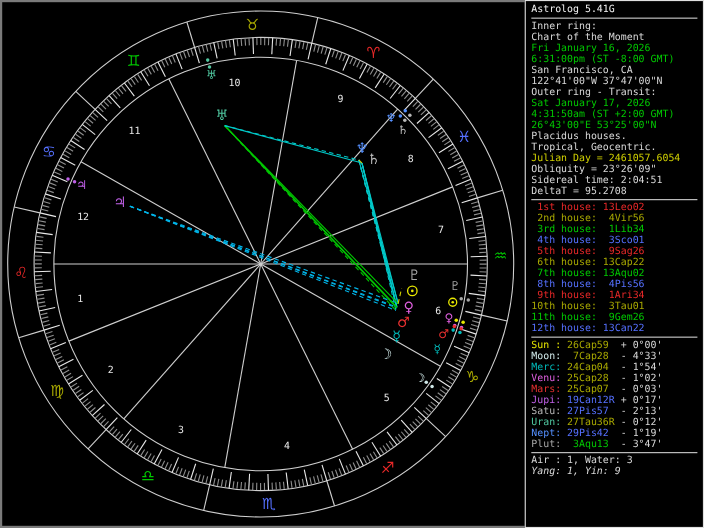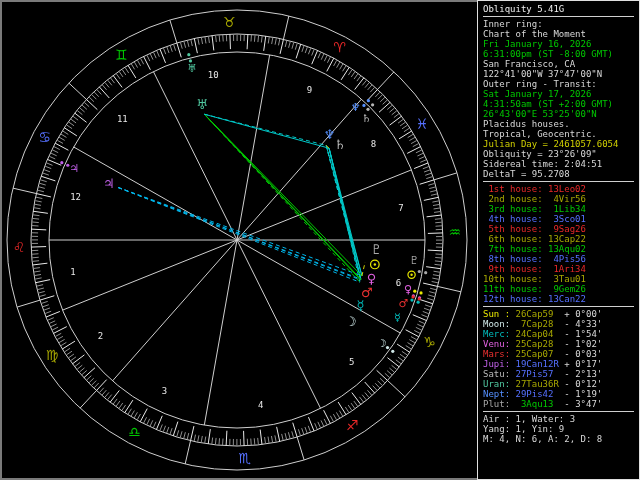--- a/index.html
+++ b/index.html
@@ -487,23 +487,23 @@
       <text x="397.4482508881514" y="317.0737230639134" fill="#00bcbc" font-size="11" font-family="&quot;DejaVu Sans&quot;, sans-serif" text-anchor="middle" dy="0.35em">☿</text>
       <text x="408.05482773072424" y="289.23663178988045" fill="#e060e0" font-size="11" font-family="&quot;DejaVu Sans&quot;, sans-serif" text-anchor="middle" dy="0.35em">♀</text>
       <text x="403.3348992126963" y="303.3774510682006" fill="#e83030" font-size="11" font-family="&quot;DejaVu Sans&quot;, sans-serif" text-anchor="middle" dy="0.35em">♂</text>
       <text x="74.17481210240192" y="168.08367232601574" fill="#c060e8" font-size="11" font-family="&quot;DejaVu Sans&quot;, sans-serif" text-anchor="middle" dy="0.35em">♃</text>
       <text x="366.34096376635546" y="117.70970973952869" fill="#b8b8b8" font-size="11" font-family="&quot;DejaVu Sans&quot;, sans-serif" text-anchor="middle" dy="0.35em">♄</text>
       <text x="192.2218514370108" y="67.72429825633893" fill="#50c8a0" font-size="11" font-family="&quot;DejaVu Sans&quot;, sans-serif" text-anchor="middle" dy="0.35em">♅</text>
       <text x="355.65435905214275" y="107.31562609739913" fill="#5590ff" font-size="11" font-family="&quot;DejaVu Sans&quot;, sans-serif" text-anchor="middle" dy="0.35em">♆</text>
       <text x="413.8705136403926" y="260.0205245831299" fill="#a8a8a8" font-size="11" font-family="&quot;DejaVu Sans&quot;, sans-serif" text-anchor="middle" dy="0.35em">♇</text>
     </svg>
   <div class="panel">
-    <div class="title">Obliquity 5.41G</div>
+    <div class="title">Astrolog 5.41G</div>
     <div class="sep"></div>
     <div id="sb-info"><div style="color: rgb(216, 216, 216);">Inner ring:</div><div style="color: rgb(216, 216, 216);">Chart of the Moment</div><div style="color: rgb(0, 200, 0);">Fri January 16, 2026</div><div style="color: rgb(0, 200, 0);">6:31:00pm (ST -8:00 GMT)</div><div style="color: rgb(216, 216, 216);">San Francisco, CA</div><div style="color: rgb(216, 216, 216);">122°41'00"W 37°47'00"N</div><div style="color: rgb(216, 216, 216);">Outer ring - Transit:</div><div style="color: rgb(0, 200, 0);">Sat January 17, 2026</div><div style="color: rgb(0, 200, 0);">4:31:50am (ST +2:00 GMT)</div><div style="color: rgb(0, 200, 0);">26°43'00"E 53°25'00"N</div><div style="color: rgb(216, 216, 216);">Placidus houses.</div><div style="color: rgb(216, 216, 216);">Tropical, Geocentric.</div><div style="color: rgb(208, 208, 0);">Julian Day = 2461057.6054</div><div style="color: rgb(216, 216, 216);">Obliquity = 23°26'09"</div><div style="color: rgb(216, 216, 216);">Sidereal time: 2:04:51</div><div style="color: rgb(216, 216, 216);">DeltaT = 95.2708</div></div>
     <div class="sep"></div>
     <div id="sb-houses"><div style="color: rgb(232, 40, 40);"> 1st house: 13Leo02</div><div style="color: rgb(168, 168, 0);"> 2nd house:  4Vir56</div><div style="color: rgb(0, 200, 0);"> 3rd house:  1Lib34</div><div style="color: rgb(85, 112, 255);"> 4th house:  3Sco01</div><div style="color: rgb(232, 40, 40);"> 5th house:  9Sag26</div><div style="color: rgb(168, 168, 0);"> 6th house: 13Cap22</div><div style="color: rgb(0, 200, 0);"> 7th house: 13Aqu02</div><div style="color: rgb(85, 112, 255);"> 8th house:  4Pis56</div><div style="color: rgb(232, 40, 40);"> 9th house:  1Ari34</div><div style="color: rgb(168, 168, 0);">10th house:  3Tau01</div><div style="color: rgb(0, 200, 0);">11th house:  9Gem26</div><div style="color: rgb(85, 112, 255);">12th house: 13Can22</div></div>
     <div class="sep"></div>
     <div id="sb-planets"><div><span style="color: rgb(232, 232, 0);">Sun : </span><span style="color: rgb(168, 168, 0);">26Cap59  </span><span style="color: rgb(216, 216, 216);">+ 0°00'</span></div><div><span style="color: rgb(208, 232, 232);">Moon: </span><span style="color: rgb(168, 168, 0);"> 7Cap28  </span><span style="color: rgb(216, 216, 216);">- 4°33'</span></div><div><span style="color: rgb(0, 188, 188);">Merc: </span><span style="color: rgb(168, 168, 0);">24Cap04  </span><span style="color: rgb(216, 216, 216);">- 1°54'</span></div><div><span style="color: rgb(224, 96, 224);">Venu: </span><span style="color: rgb(168, 168, 0);">25Cap28  </span><span style="color: rgb(216, 216, 216);">- 1°02'</span></div><div><span style="color: rgb(232, 48, 48);">Mars: </span><span style="color: rgb(168, 168, 0);">25Cap07  </span><span style="color: rgb(216, 216, 216);">- 0°03'</span></div><div><span style="color: rgb(192, 96, 232);">Jupi: </span><span style="color: rgb(85, 112, 255);">19Can12R </span><span style="color: rgb(216, 216, 216);">+ 0°17'</span></div><div><span style="color: rgb(184, 184, 184);">Satu: </span><span style="color: rgb(85, 112, 255);">27Pis57  </span><span style="color: rgb(216, 216, 216);">- 2°13'</span></div><div><span style="color: rgb(80, 200, 160);">Uran: </span><span style="color: rgb(168, 168, 0);">27Tau36R </span><span style="color: rgb(216, 216, 216);">- 0°12'</span></div><div><span style="color: rgb(85, 144, 255);">Nept: </span><span style="color: rgb(85, 112, 255);">29Pis42  </span><span style="color: rgb(216, 216, 216);">- 1°19'</span></div><div><span style="color: rgb(168, 168, 168);">Plut: </span><span style="color: rgb(0, 200, 0);"> 3Aqu13  </span><span style="color: rgb(216, 216, 216);">- 3°47'</span></div></div>
     <div class="sep"></div>
-    <div id="sb-totals"><div style="color: rgb(216, 216, 216);">Air : 1, Water: 3</div><div style="color: rgb(216, 216, 216);">Yang: 1, Yin: 9</div><div style="color: rgb(216, 216, 216);">M: 4, N: 6, A: 2, D: 8</div></div>
+    <div id="sb-totals"><div style="color: rgb(216, 216, 216);">Air : 1, Water: 3</div><div style="color: rgb(216, 216, 216); font-style: italic;">Yang: 1, Yin: 9</div></div>
   </div>
 </div>
 
 </body></html>

